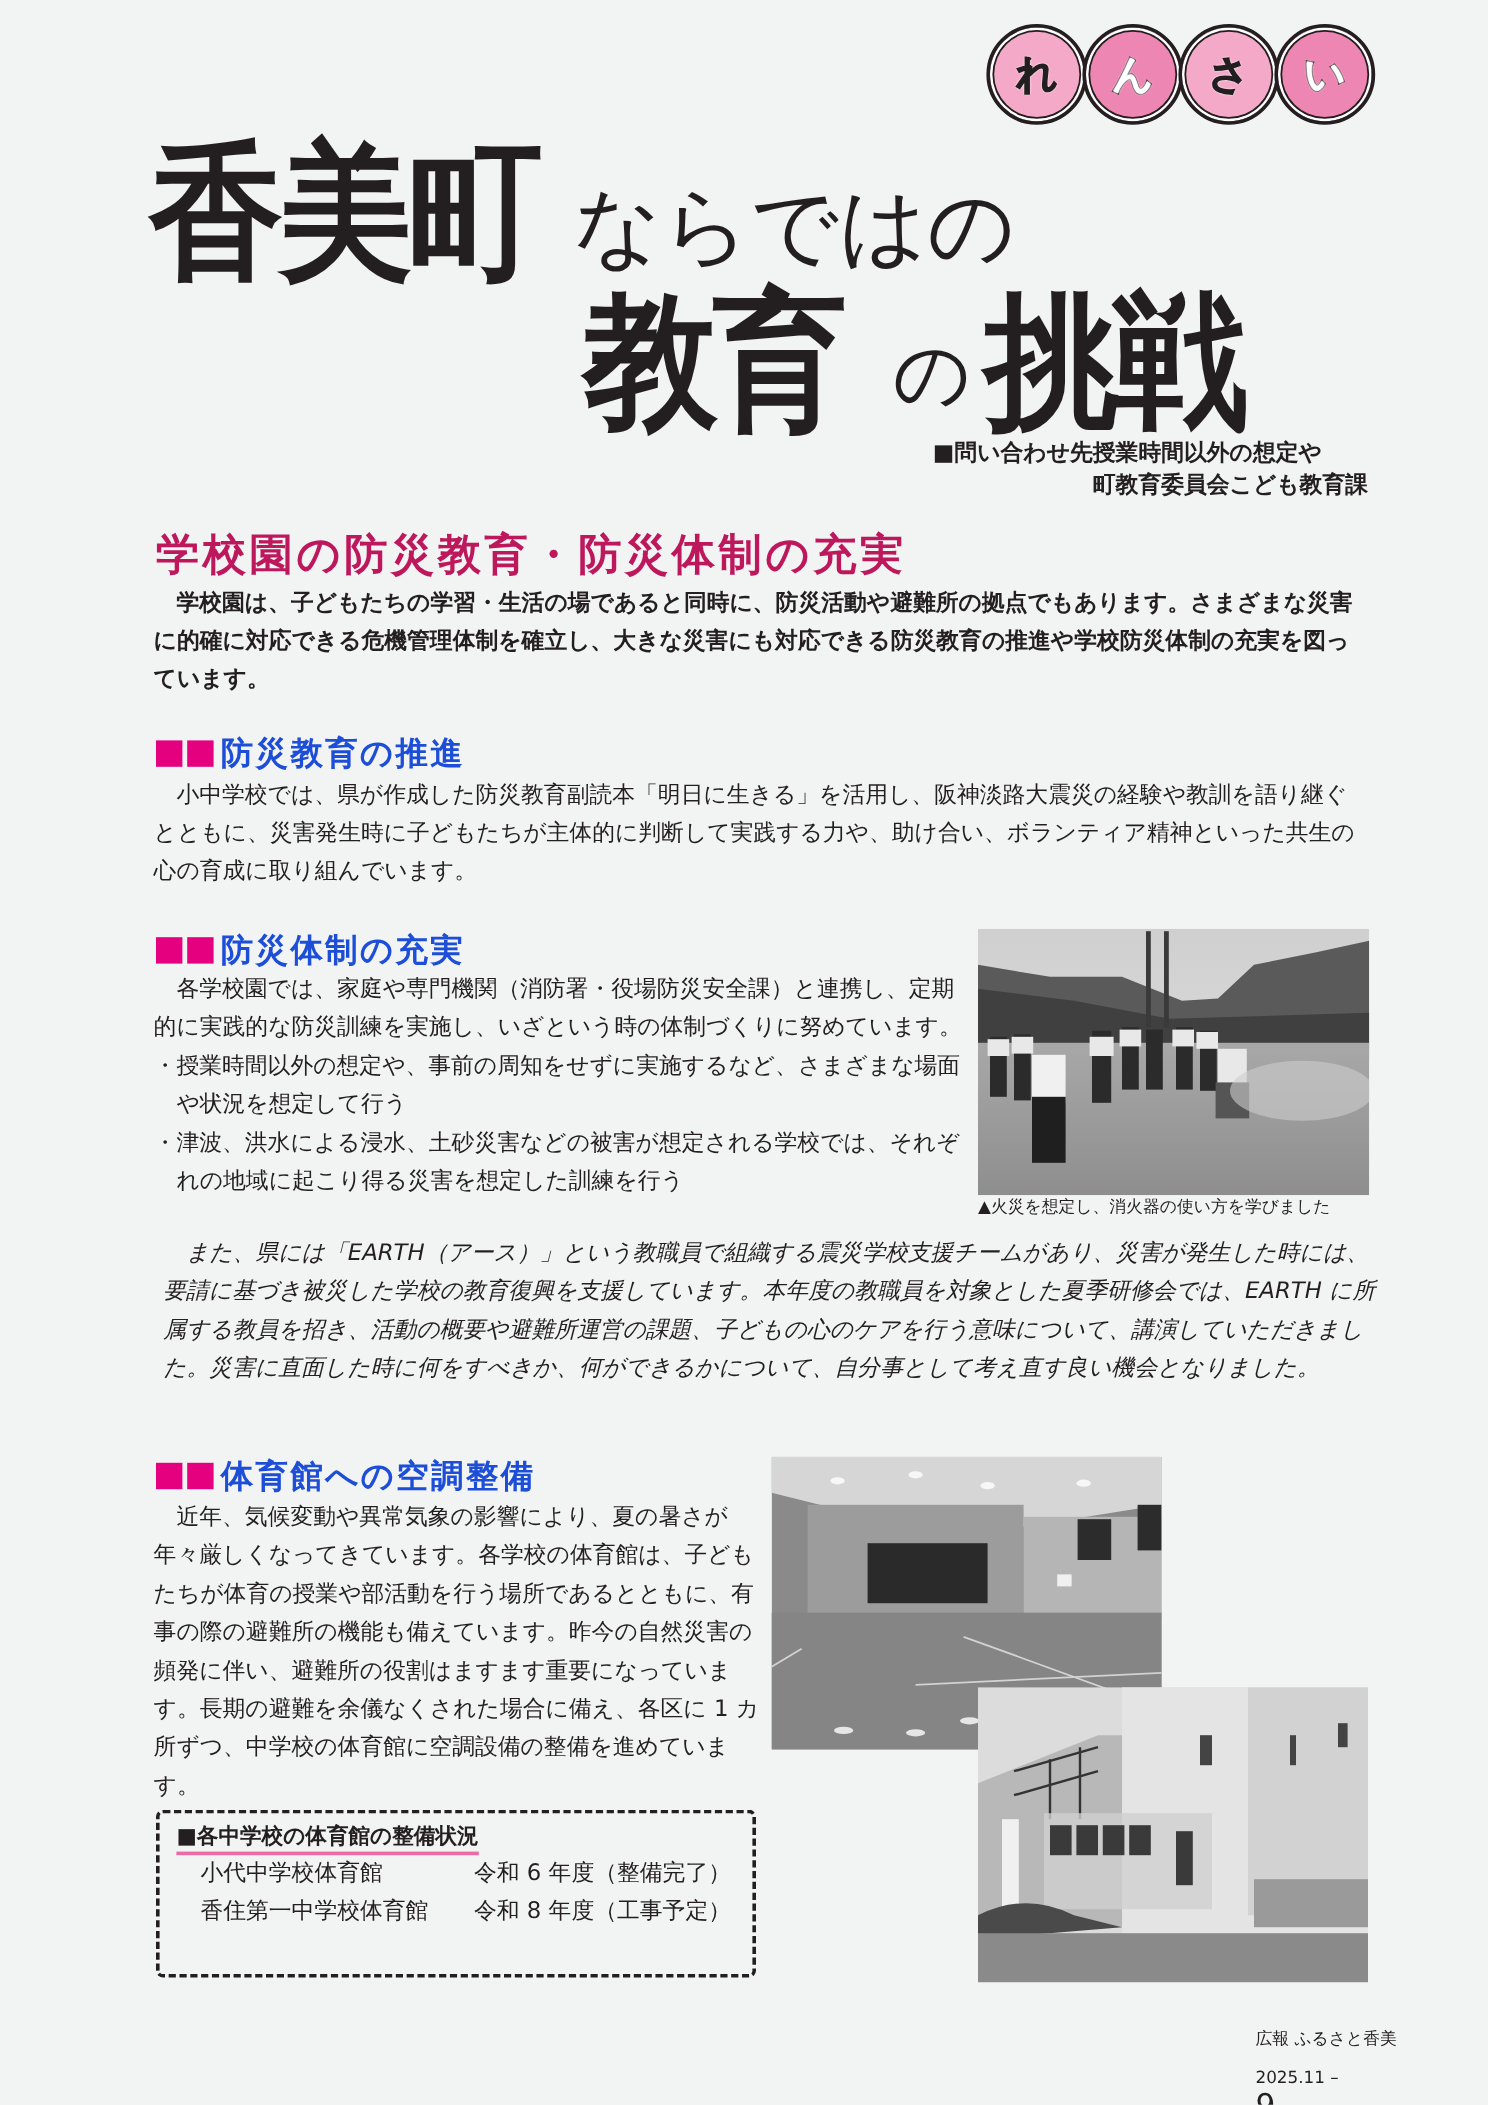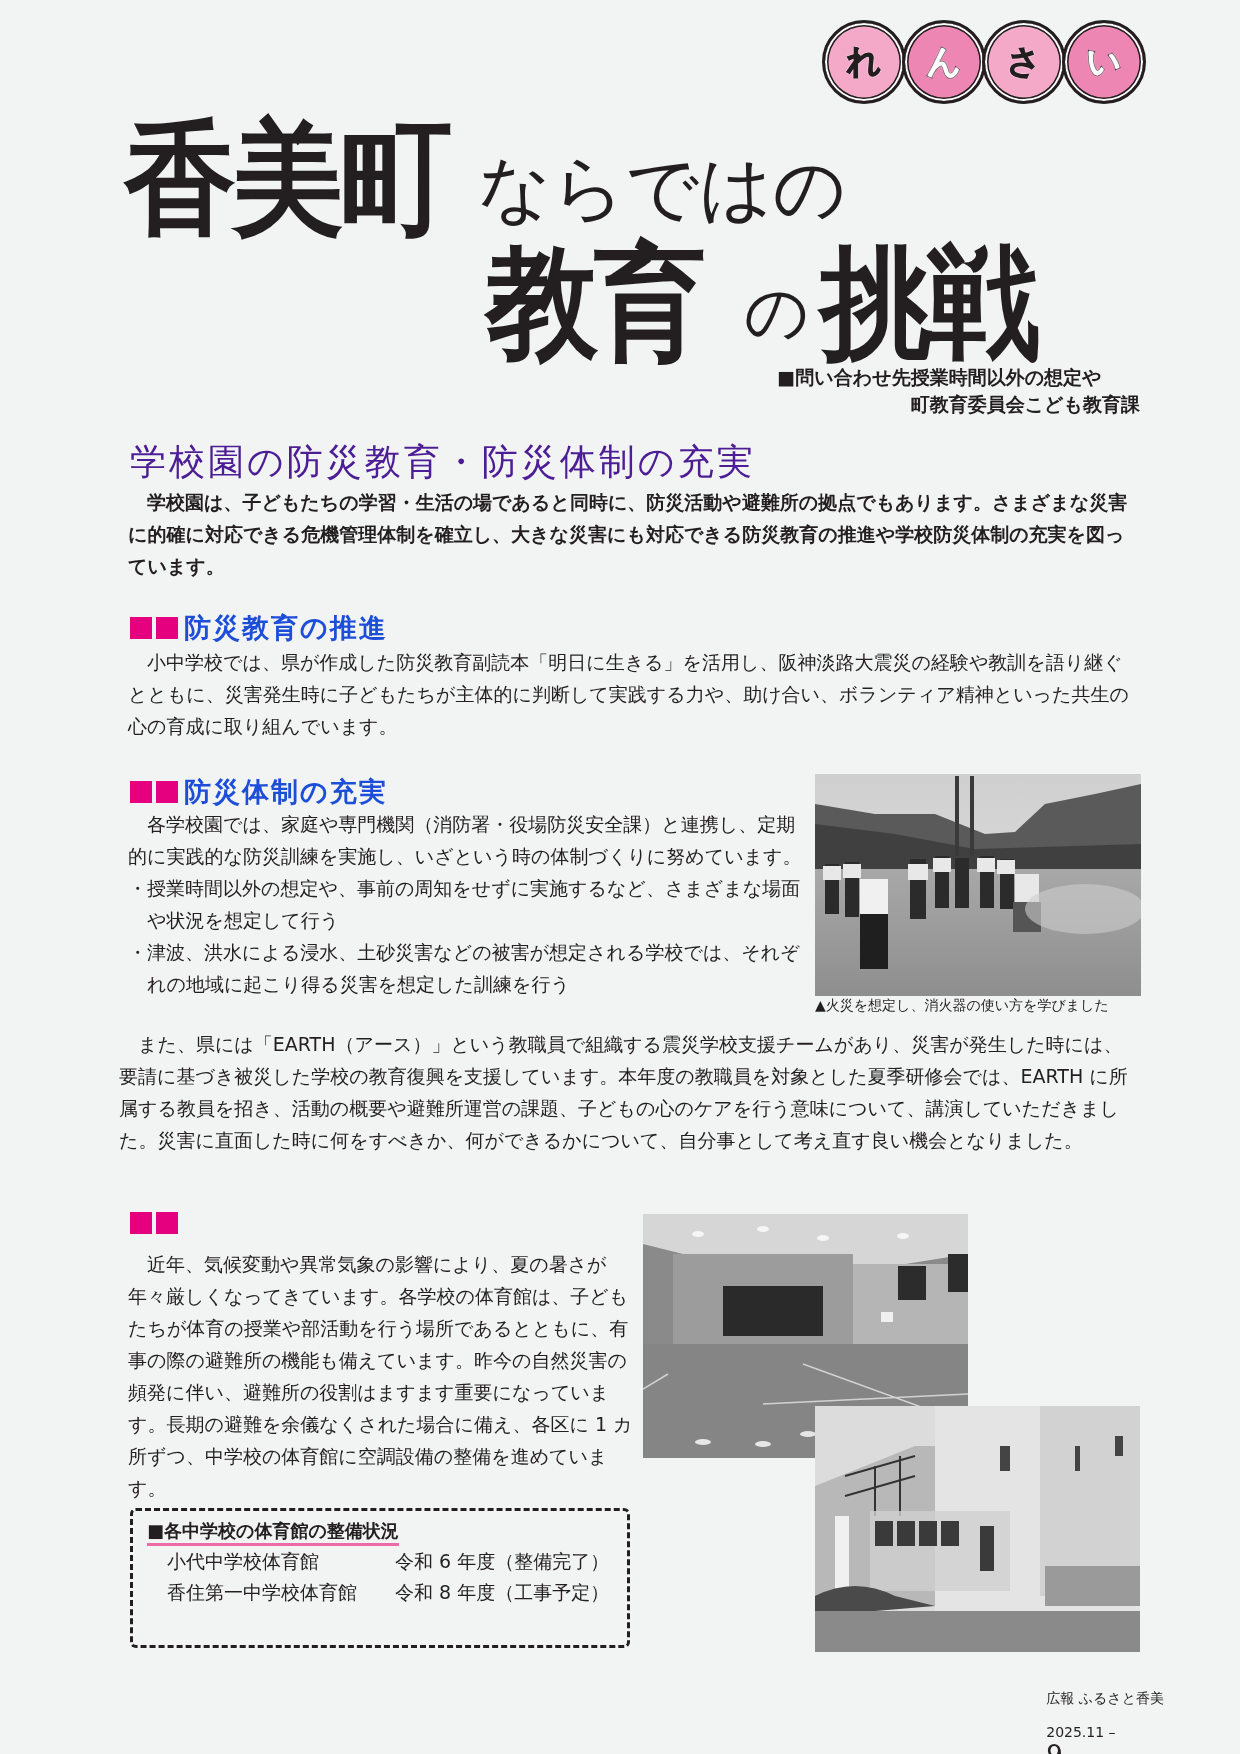--- a/index.html
+++ b/index.html
@@ -45,22 +45,22 @@
     .t2c { left: 820px; top: 240px; font-size: 112px; transform: scaleY(1.1); transform-origin: left top; }
 
     .contact { right: 100px; top: 364px; text-align: right; font-weight: bold; font-size: 19px; line-height: 27px; }
     .contact .row { display: flex; }
     .contact .lbl { width: 168px; }
     .contact .indent { padding-left: 168px; }
 
     
     .h-main {
       left: 130px; top: 438px;
-      font-family: "DejaVu Serif", serif; font-weight: normal;
-      font-size: 36px; color: #4c1d95; letter-spacing: 3px;
+      font-family: "DejaVu Serif", serif; font-weight: bold;
+      font-size: 36px; color: #be185d; letter-spacing: 3px;
     }
     .body-bold {
       font-weight: bold; font-size: 19px; line-height: 32px; color: #231f20;
     }
     .body {
       font-size: 19px; line-height: 32px; color: #231f20;
     }
     .p-intro { left: 128px; top: 486px; width: 1012px; }
     .indent1 { text-indent: 1em; }
 
@@ -75,21 +75,21 @@
     .h1 { left: 130px; top: 610px; }
     .p1 { left: 128px; top: 646px; width: 1012px; }
 
     .h2 { left: 130px; top: 774px; }
     .p2 { left: 128px; top: 808px; width: 680px; }
     .bullet { padding-left: 1em; text-indent: -1em; }
 
     .photo1 { left: 815px; top: 774px; width: 326px; height: 222px; }
     .cap1 { left: 815px; top: 997px; font-size: 14px; width: 340px; }
 
-    .p3 { left: 119px; top: 1028px; width: 1012px; }
+    .p3 { left: 136px; top: 1028px; width: 1012px; font-style: italic; }
 
     .h3 { left: 130px; top: 1212px; }
     .p4 { left: 128px; top: 1248px; width: 510px; }
 
     .photo2 { left: 643px; top: 1214px; width: 325px; height: 244px; }
     .photo3 { left: 815px; top: 1406px; width: 325px; height: 246px; }
 
     .box {
       left: 130px; top: 1508px; width: 500px; height: 140px;
       border: 3px dashed #231f20; border-radius: 6px;
@@ -200,20 +200,21 @@
     <ellipse cx="270" cy="135" rx="60" ry="25" fill="#cdcdcd" opacity="0.6"></ellipse>
   </svg>
 </div>
 <div class="abs cap1">▲火災を想定し、消火器の使い方を学びました</div>
 
 <p class="abs body indent1 p3" style="margin:0">また、県には「EARTH（アース）」という教職員で組織する震災学校支援チームがあり、災害が発生した時には、要請に基づき被災した学校の教育復興を支援しています。本年度の教職員を対象とした夏季研修会では、EARTH に所属する教員を招き、活動の概要や避難所運営の課題、子どもの心のケアを行う意味について、講演していただきました。災害に直面した時に何をすべきか、何ができるかについて、自分事として考え直す良い機会となりました。</p>
 
 <div class="abs h-sub h3">
   <span class="sq"></span>
     <span class="sq"></span>
+  <span>体育館への空調整備</span>
 </div>
 <p class="abs body indent1 p4" style="margin:0">近年、気候変動や異常気象の影響により、夏の暑さが年々厳しくなってきています。各学校の体育館は、子どもたちが体育の授業や部活動を行う場所であるとともに、有事の際の避難所の機能も備えています。昨今の自然災害の頻発に伴い、避難所の役割はますます重要になっています。長期の避難を余儀なくされた場合に備え、各区に 1 カ所ずつ、中学校の体育館に空調設備の整備を進めています。</p>
 
 <div class="abs photo2">
   <svg width="325" height="244" viewBox="0 0 325 244">
     <rect width="325" height="244" fill="#8a8a8a"></rect>
     <path d="M0,0 L325,0 L325,40 L200,60 L40,40 L0,30 Z" fill="#d6d6d6"></path>
     <rect x="30" y="40" width="180" height="95" fill="#9c9c9c"></rect>
     <rect x="80" y="72" width="100" height="50" fill="#2a2a2a"></rect>
     <rect x="210" y="50" width="115" height="85" fill="#b5b5b5"></rect>

